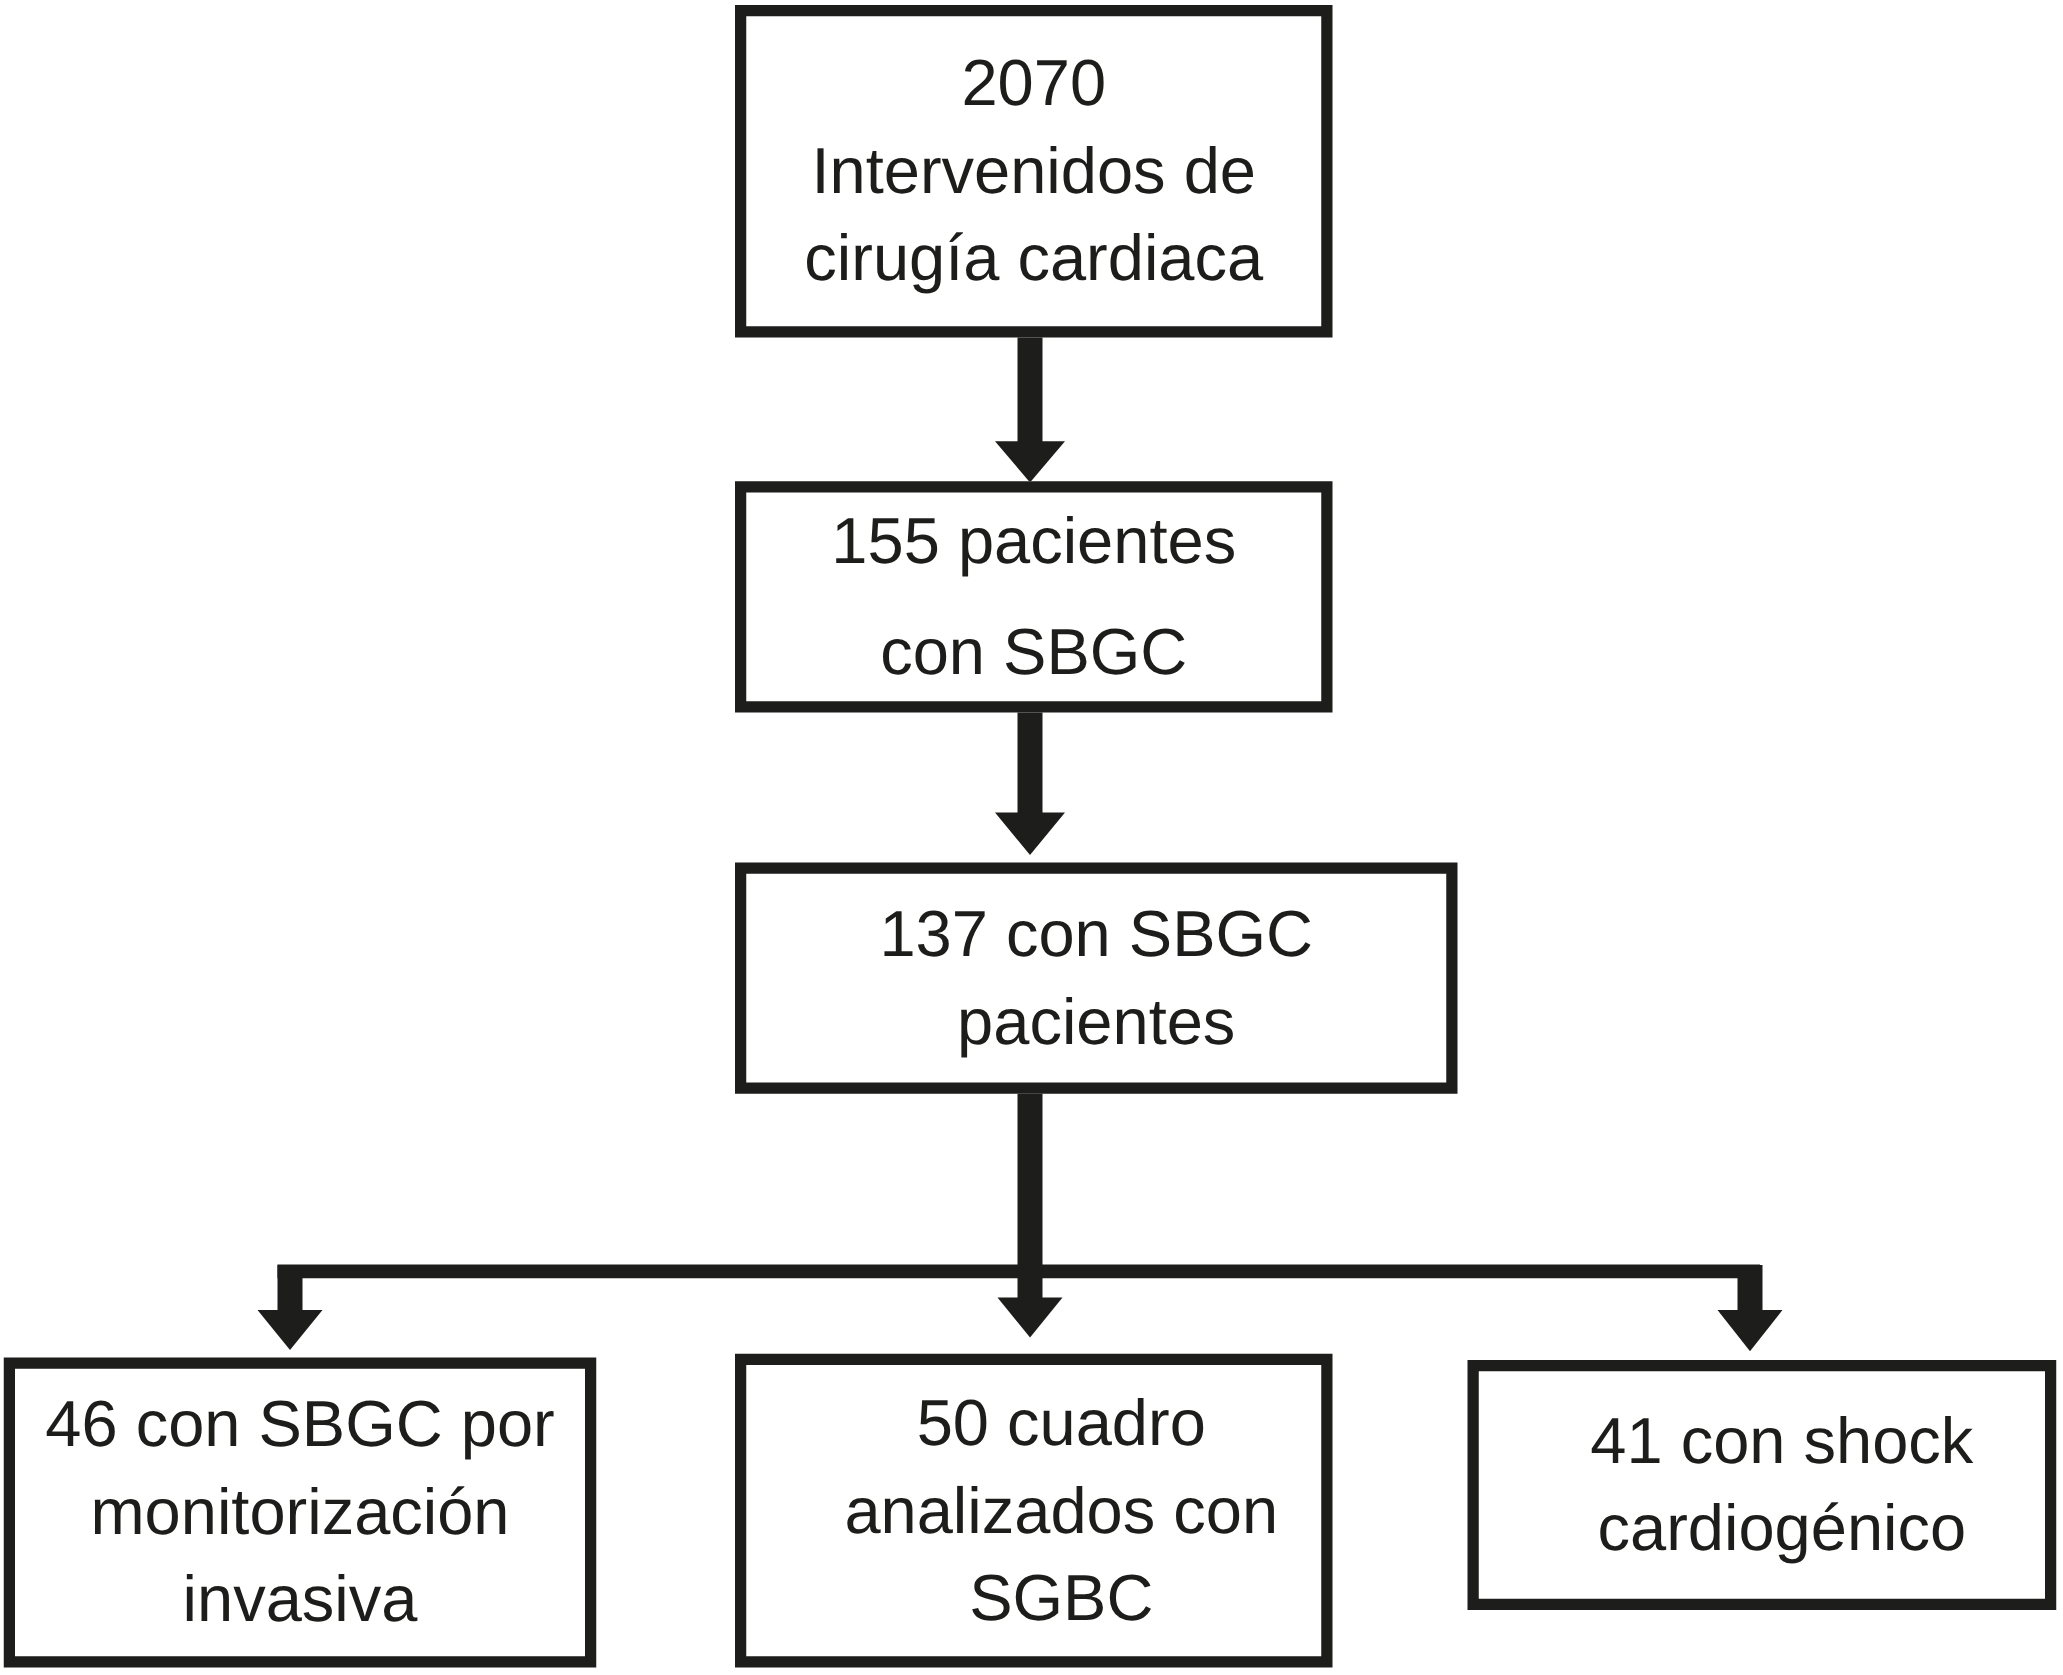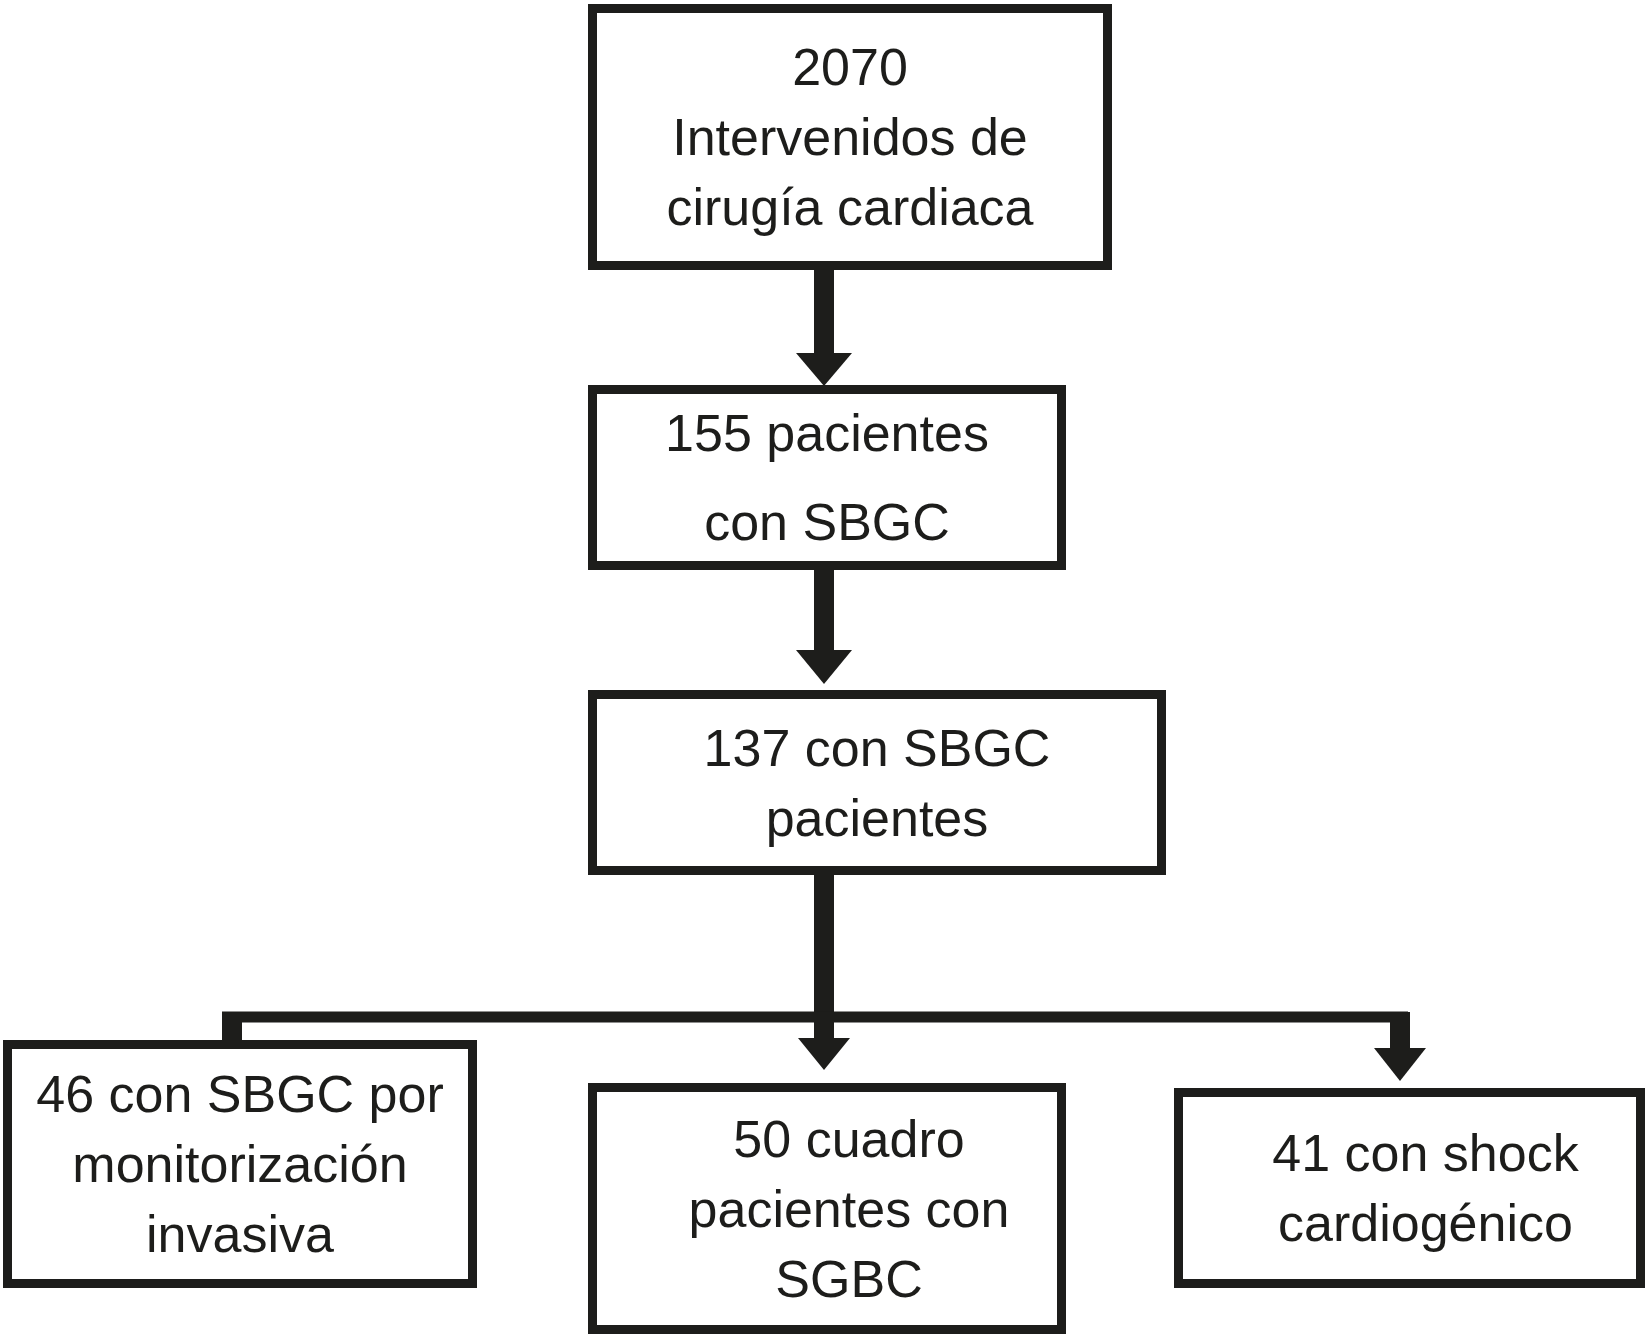--- a/index.html
+++ b/index.html
@@ -50,24 +50,24 @@
     align-items: center;
     text-align: center;
     font-size: 52px;
     line-height: 70px;
     letter-spacing: 0;
   }
   .node .line {
     white-space: nowrap;
   }
   
-  .node-total       { left: 588px;  top: 4px;    width: 524px; height: 266px; }
+  .node-total       { left: 588px;  top: 4px;    width: 478px; height: 266px; }
   .node-patients    { left: 588px;  top: 385px;  width: 478px; height: 185px; gap: 19px; }
   .node-analyzed    { left: 588px;  top: 690px;  width: 578px; height: 185px; }
-  .node-invasive    { left: 3px;    top: 1040px; width: 474px; height: 248px; }
+  .node-invasive    { left: 3px;    top: 1086px; width: 474px; height: 248px; }
   .node-compatible  { left: 588px;  top: 1083px; width: 478px; height: 251px; padding-left: 44px; }
   .node-shock       { left: 1174px; top: 1088px; width: 471px; height: 200px; padding-left: 32px; }
 </style>
 </head>
 <body>
 
 <div class="canvas">
 
   <svg class="flow-svg" viewBox="0 0 1650 1340" aria-hidden="true">
 
@@ -119,21 +119,21 @@
   </div>
 
   <div class="node node-invasive">
     <div class="line">46 con SBGC por</div>
     <div class="line">monitorización</div>
     <div class="line">invasiva</div>
   </div>
 
   <div class="node node-compatible">
     <div class="line">50 cuadro</div>
-    <div class="line">pacientes con</div>
+    <div class="line">analizados con</div>
     <div class="line">SGBC</div>
   </div>
 
   <div class="node node-shock">
     <div class="line">41 con shock</div>
     <div class="line">cardiogénico</div>
   </div>
 
 </div>
 

